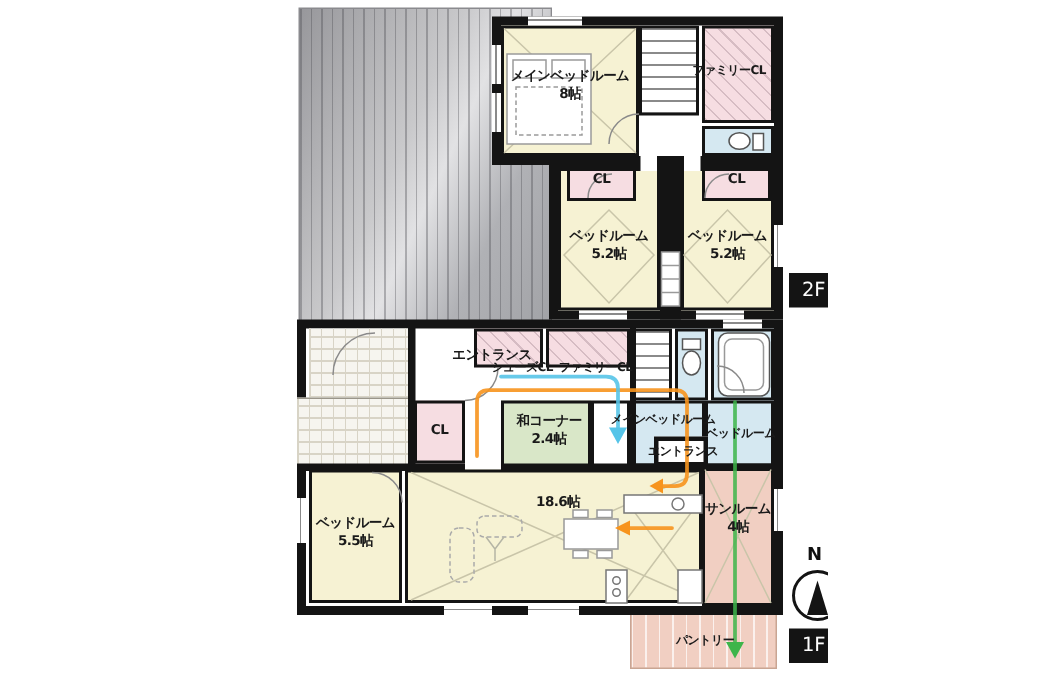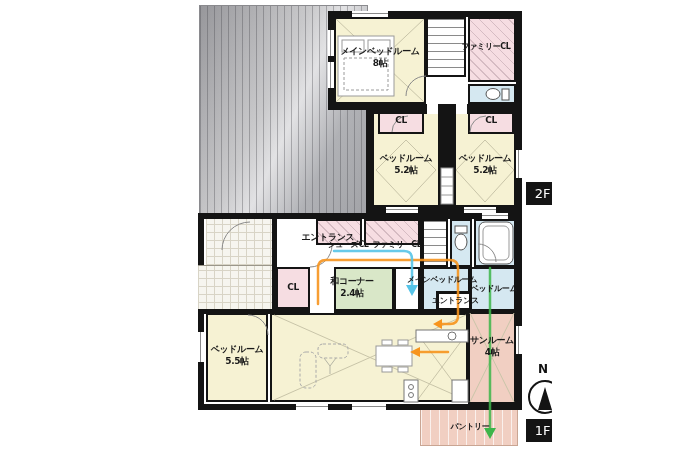--- a/index.html
+++ b/index.html
@@ -222,38 +222,39 @@
   </div>
   <div class="lbl s8" style="left:318px;top:240px;width:60px">
     <span>シューズCL</span>
   </div>
   <div class="lbl s8" style="left:366px;top:240px;width:62px">
     <span>ファミリーCL</span>
   </div>
   <div class="lbl" style="left:276px;top:282px;width:34px">
     <span>CL</span>
   </div>
-  <div class="lbl" style="left:322px;top:276px;width:60px">
+  <div class="lbl" style="left:336px;top:276px;width:60px">
     <span class="ln">和コーナー</span>
     <span class="ln">2.4帖</span>
   </div>
   <div class="lbl s8" style="left:402px;top:275px;width:80px">
     <span>メインベッドルーム</span>
   </div>
   <div class="lbl s8" style="left:432px;top:296px;width:44px">
     <span>エントランス</span>
   </div>
   <div class="lbl s8" style="left:470px;top:284px;width:48px">
     <span>ベッドルーム</span>
   </div>
   <div class="lbl" style="left:206px;top:344px;width:62px">
     <span class="ln">ベッドルーム</span>
     <span class="ln">5.5帖</span>
   </div>
   <div class="lbl" style="left:290px;top:330px;width:164px">
+    <span class="ln">18.6帖</span>
   </div>
   <div class="lbl" style="left:468px;top:335px;width:48px">
     <span class="ln">サンルーム</span>
     <span class="ln">4帖</span>
   </div>
   <div class="lbl s8" style="left:428px;top:422px;width:84px">
     <span>パントリー</span>
   </div>
 
   <div class="badge" style="left:526px;top:182px">2F</div>

